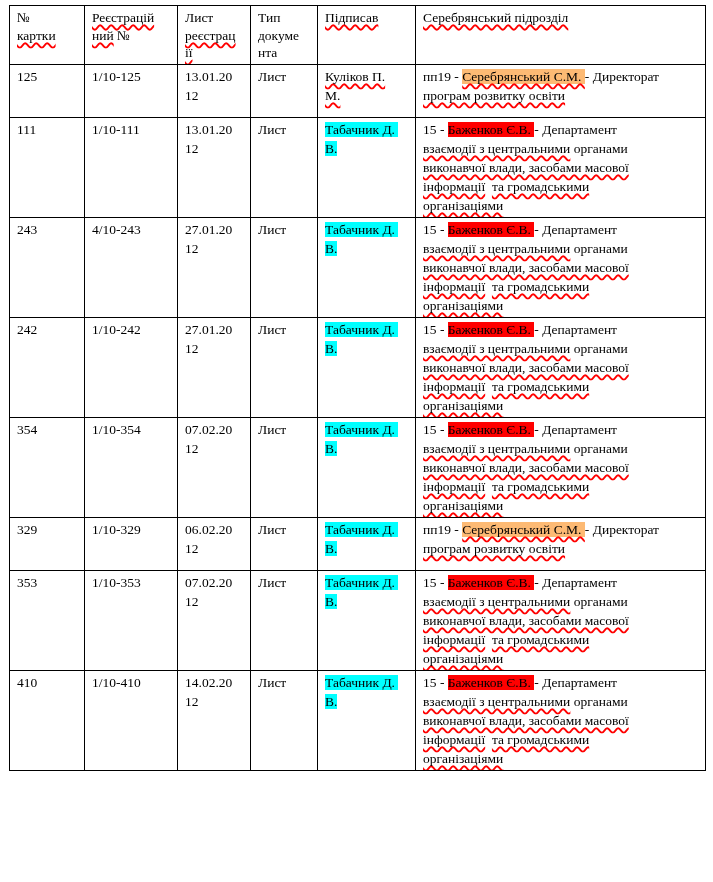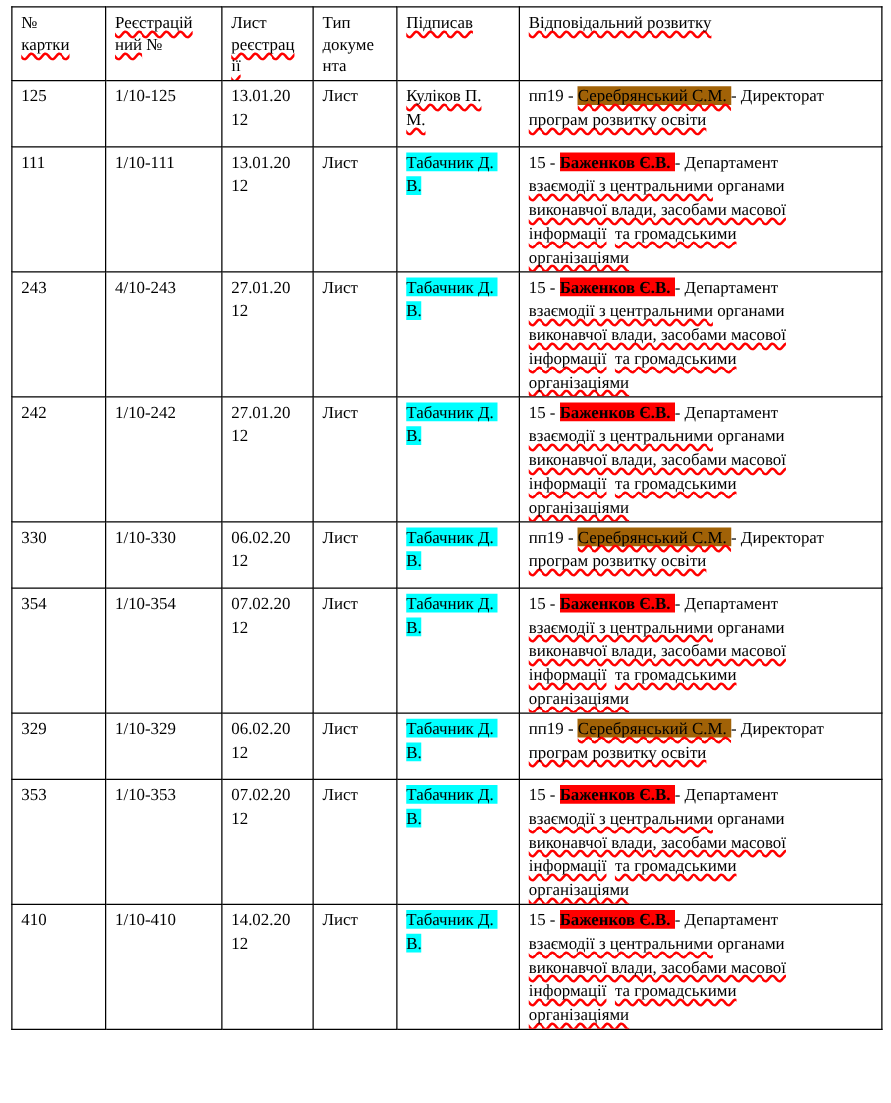--- a/index.html
+++ b/index.html
@@ -53,23 +53,23 @@
   td.c4 { padding-left: 4px; }
   td.c5 { padding-left: 7px; }
   .sq {
     text-decoration-line: underline;
     text-decoration-style: wavy;
     text-decoration-color: #ff0000;
     text-decoration-thickness: 1.5px;
     text-underline-offset: 2px;
     text-decoration-skip-ink: none;
   }
-  .hl-yellow { background-color: #a16207; }
+  .hl-yellow { background-color: #fdba74; }
   .hl-cyan   { background-color: #00ffff; }
-  .hl-red    { background-color: #ff0000; font-weight: bold; }
+  .hl-red    { background-color: #ff0000; }
 </style>
 </head>
 <body>
 
 <div class="doc-page">
   <table class="registry">
     <colgroup>
         <col style="width: 75px;">
         <col style="width: 93px;">
         <col style="width: 73px;">
@@ -83,21 +83,21 @@
 </span><span class="sq ">картки</span></th>
           <th><span class="sq ">Реєстрацій
 ний</span><span class=""> №</span></th>
           <th><span class="">Лист
 </span><span class="sq ">реєстрац
 ії</span></th>
           <th><span class="">Тип
 докуме
 нта</span></th>
           <th><span class="sq ">Підписав</span></th>
-          <th><span class="sq ">Відповідальний розвитку</span></th>
+          <th><span class="sq ">Серебрянський підрозділ</span></th>
         </tr>
     </thead>
     <tbody>
         <tr class="row-short">
           <td class="c0">125</td>
           <td class="c1">1/10-125</td>
           <td class="c2">13.01.20
 12</td>
           <td class="c3">Лист</td>
           <td class="c4"><span class="sq ">Куліков П.
@@ -140,31 +140,20 @@
 12</td>
           <td class="c3">Лист</td>
           <td class="c4"><span class="hl-cyan">Табачник Д. 
 В.</span></td>
           <td class="c5"><span class="">15 - </span><span class="hl-red">Баженков Є.В. </span><span class="">- Департамент
 </span><span class="sq ">взаємодії з центральними</span><span class=""> </span><span class="">органами
 </span><span class="sq ">виконавчої влади, засобами масової</span><span class="">
 </span><span class="sq ">інформації</span><span class="">  </span><span class="sq ">та громадськими
 організаціями</span></td>
         </tr>
-        <tr class="row-short">
-          <td class="c0">330</td>
-          <td class="c1">1/10-330</td>
-          <td class="c2">06.02.20
-12</td>
-          <td class="c3">Лист</td>
-          <td class="c4"><span class="hl-cyan">Табачник Д. 
-В.</span></td>
-          <td class="c5"><span class="">пп19 - </span><span class="sq hl-yellow">Серебрянський С.М. </span><span class="">- Директорат
-</span><span class="sq ">програм розвитку освіти</span></td>
-        </tr>
         <tr class="row-tall">
           <td class="c0">354</td>
           <td class="c1">1/10-354</td>
           <td class="c2">07.02.20
 12</td>
           <td class="c3">Лист</td>
           <td class="c4"><span class="hl-cyan">Табачник Д. 
 В.</span></td>
           <td class="c5"><span class="">15 - </span><span class="hl-red">Баженков Є.В. </span><span class="">- Департамент
 </span><span class="sq ">взаємодії з центральними</span><span class=""> </span><span class="">органами

